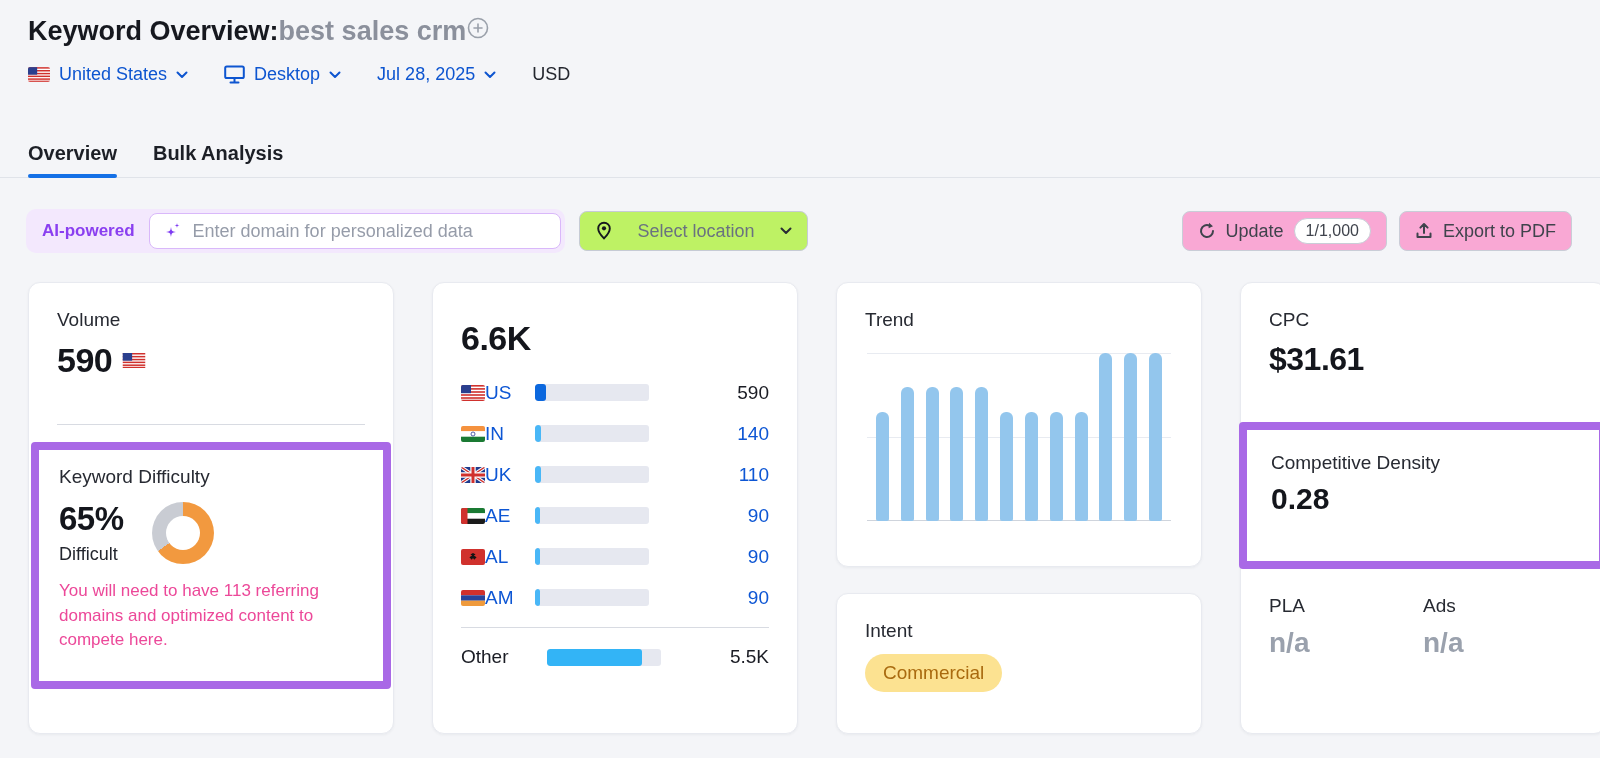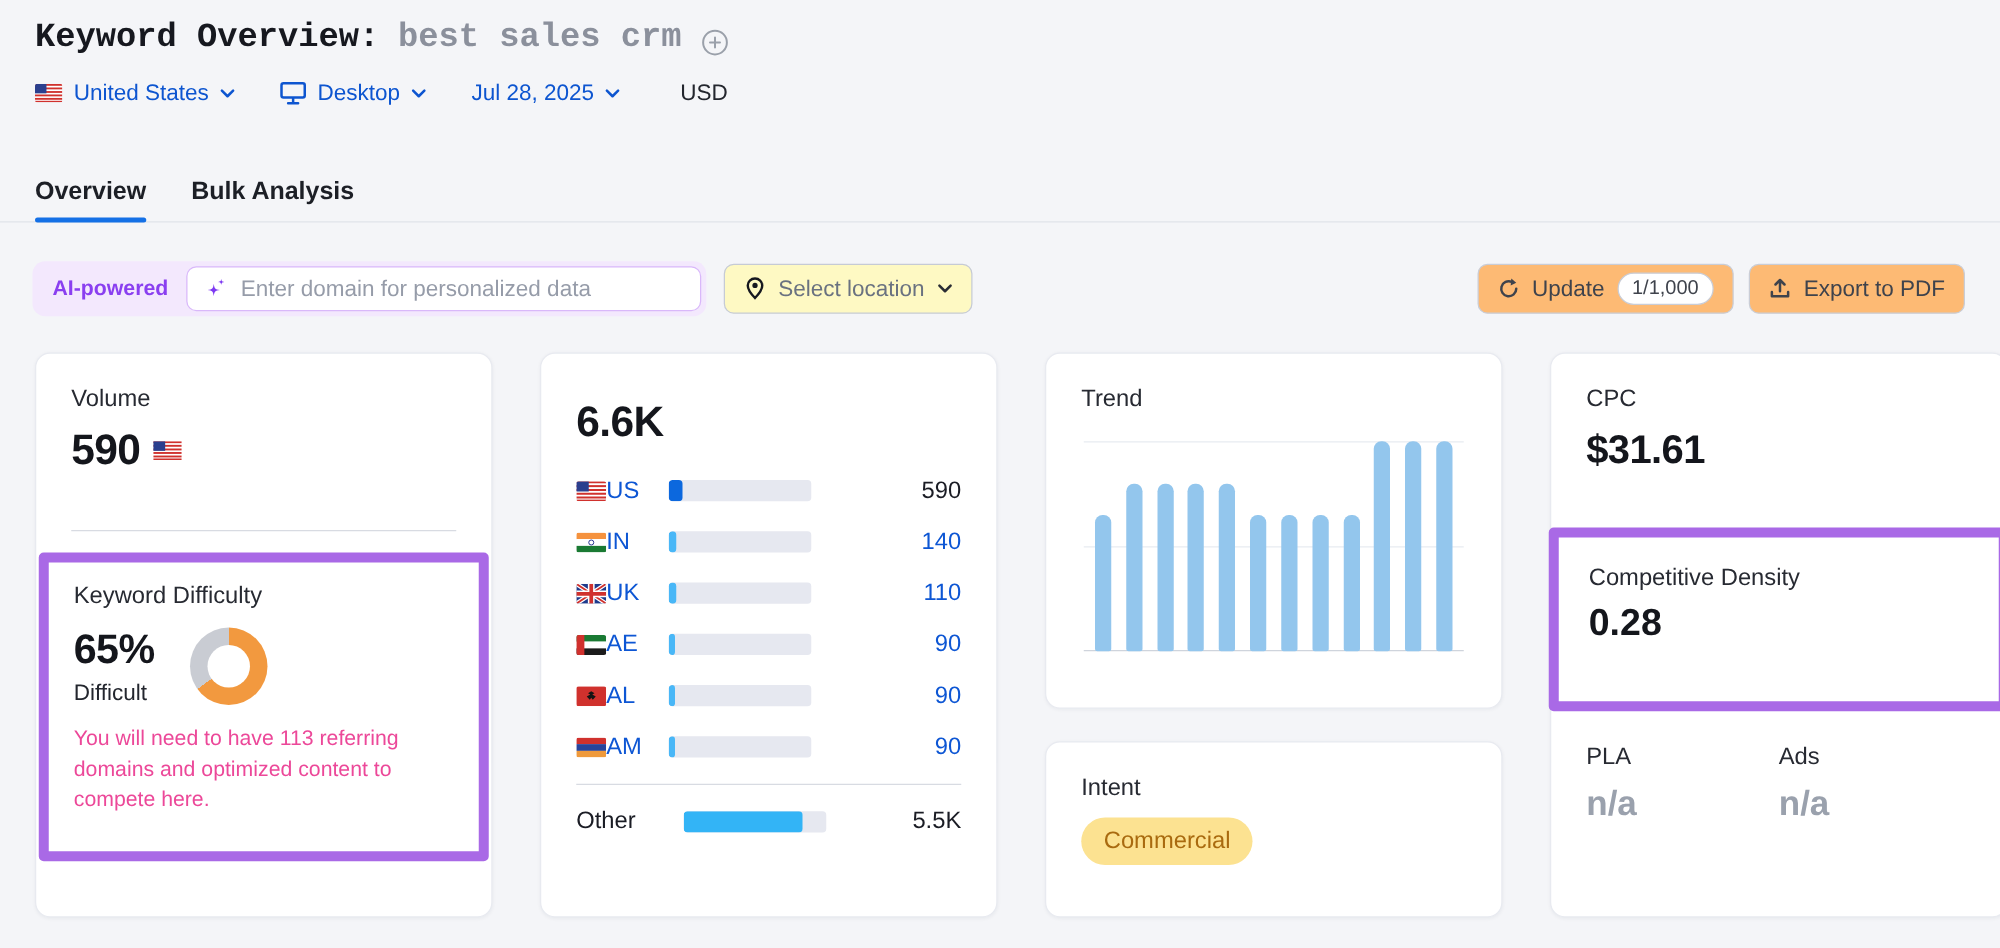--- a/index.html
+++ b/index.html
@@ -1,45 +1,45 @@
 <!DOCTYPE html>
 <html><head>
 <meta charset="utf-8">
 <style>
   * { margin:0; padding:0; box-sizing:border-box; }
   html,body { width:1600px; height:758px; }
   body { font-family:"Liberation Sans", sans-serif; background:#f4f5f8; position:relative; overflow:hidden; }
 
   
-  .header { position:absolute; top:16px; left:28px; display:flex; align-items:flex-end; gap:15px;font-family:Liberation Mono, monospace; }
+  .header { position:absolute; top:16px; left:28px; display:flex; align-items:flex-start; gap:0; }
   .header .t1 { font-size:27px; font-weight:bold; color:#16181f; }
   .header .t2 { font-size:27px; font-weight:bold; color:#8b909c; }
   .add-btn { display:flex; align-items:center; cursor:pointer; }
 
   
   .filters { position:absolute; top:64px; left:28px; display:flex; align-items:center; gap:36px; font-size:18px; }
   .filter { display:flex; align-items:center; gap:9px; color:#0d55d0; cursor:pointer; }
   .filter .flag { border-radius:2px; overflow:hidden; display:flex; }
-  .currency { color:#23262e;margin-left:12px; }
+  .currency { color:#23262e; }
 
   
   .tabs { position:absolute; top:130px; left:0; width:1600px; height:48px; border-bottom:1px solid #e0e3e9; display:flex; gap:36px; padding-left:28px; }
   .tab { font-size:20px; font-weight:bold; color:#1c1f26; display:flex; align-items:center; position:relative; cursor:pointer; }
   .tab.active::after { content:""; position:absolute; left:0; right:0; bottom:-1px; height:4px; background:#1470e6; border-radius:2px; }
 
   
   .toolbar { position:absolute; top:209px; left:26px; width:1546px; display:flex; align-items:center; }
   .ai-wrap { background:#f3e8fd; border-radius:10px; height:44px; display:flex; align-items:center; gap:14px; padding:0 4px 0 16px; }
   .ai-label { color:#8a3ff0; font-size:17px; font-weight:bold; }
   .ai-input { background:#fff; border:1px solid #d9b8fa; border-radius:8px; height:36px; width:412px; display:flex; align-items:center; gap:10px; padding:0 13px; }
   .ai-input input { border:none; outline:none; flex:1; font-size:18px; color:#3a3f4a; font-family:"Liberation Sans", sans-serif; background:transparent; }
   .ai-input input::placeholder { color:#969ca9; }
-  .loc-btn { margin-left:14px; background:#fef9c3; border:1px solid #c6cbd5; border-radius:8px; height:40px; padding:0 15px; display:flex; align-items:center; gap:10px; font-size:18px; color:#6a7280; cursor:pointer; }
+  .loc-btn { margin-left:14px; background:#bef264; border:1px solid #c6cbd5; border-radius:8px; height:40px; padding:0 15px; display:flex; align-items:center; gap:25px; font-size:18px; color:#6a7280; cursor:pointer; }
   .sp { flex:1; }
-  .btn { background:#fdba74; border:1px solid #c9cdd7; border-radius:8px; height:40px; display:flex; align-items:center; gap:10px; padding:0 15px; font-size:18px; color:#3f434c; cursor:pointer; }
+  .btn { background:#f9a8d4; border:1px solid #c9cdd7; border-radius:8px; height:40px; display:flex; align-items:center; gap:10px; padding:0 15px; font-size:18px; color:#3f434c; cursor:pointer; }
   .btn + .btn { margin-left:12px; }
   .quota { background:#fff; border:1px solid #c9cdd7; border-radius:999px; padding:3px 11px; font-size:16px; color:#3f434c; }
 
   
   .cards { position:absolute; top:282px; left:28px; display:flex; gap:38px; }
   .col { width:366px; display:flex; flex-direction:column; gap:26px; }
   .card { background:#fff; border:1px solid #e8eaf0; border-radius:12px; box-shadow:0 1px 3px rgba(25,30,50,.05); position:relative; }
   .h452 { height:452px; } .h141 { height:141px; } .h285 { height:285px; }
   .card-pad { padding:26px 28px; }
   .m-title { font-size:19px; color:#272a32; }

